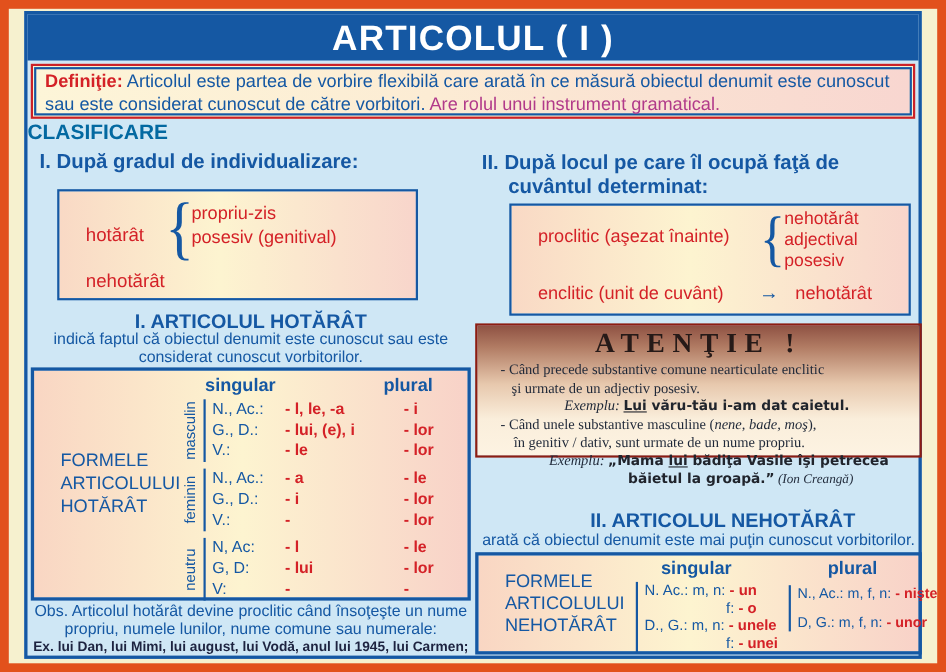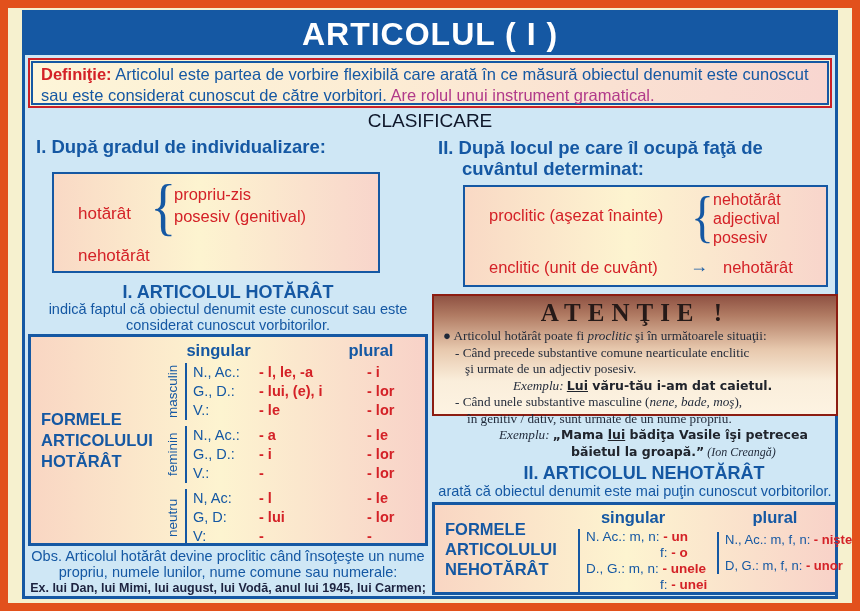--- a/index.html
+++ b/index.html
@@ -24,22 +24,22 @@
   }
   .def-inner {
     width:100%; height:100%; border:2px solid #1558a3;
     background:linear-gradient(90deg,#fdf5d8 0%,#fcecd4 45%,#f8d6d0 100%);
     font-size:16.5px; line-height:1.28; padding:1px 8px; color:#1558a3;
   }
   .def-label { color:#d42127; font-weight:bold; }
   .def-accent { color:#b13a8a; }
 
   .clasificare {
-    position:absolute; left:0; top:97px; width:100%; text-align:center;
-    color:#0f172a; font-weight:normal; font-size:19px;
+    position:absolute; left:0; top:97px; width:100%; 
+    color:#0369a1; font-weight:bold; font-size:19px;
   }
   .sec-title { position:absolute; color:#1558a3; font-weight:bold; font-size:18.5px; }
   .sec1-title { left:11px; top:123px; }
   .sec2-title { left:413px; top:124px; width:400px; line-height:21px; }
   .sec2-line2 { padding-left:24px; }
 
   .cls-box {
     position:absolute; border:2px solid #1558a3;
     background:linear-gradient(90deg,#f9d9c5 0%,#fdf4d0 45%,#f8d5cb 100%);
   }
@@ -64,22 +64,22 @@
 
   .form-table {
     position:absolute; border:3px solid #1558a3;
     background:linear-gradient(90deg,#f9d6c3 0%,#fdf4d0 48%,#f8d2c8 100%);
   }
   .hot-table { left:3px; top:321px; width:400px; height:212px; }
   .col-hdr { position:absolute; color:#1558a3; font-weight:bold; font-size:16.5px; text-align:center; }
   .ht-sing { left:135px; top:4px; width:105px; }
   .ht-plur { left:300px; top:4px; width:80px; }
   .form-label {
-    position:absolute; left:10px; top:50%; transform:translateY(-50%);
-    color:#1558a3; font-weight:bold; font-size:16.5px; line-height:21px; white-space:pre-line;
+    position:absolute; left:24px; top:50%; transform:translateY(-50%);
+    color:#1558a3; font-weight:normal; font-size:16.5px; line-height:21px; white-space:pre-line;
   }
   .groups { position:absolute; left:134px; top:26px; }
   .group { display:flex; margin-bottom:6px; }
   .gender {
     width:20px; writing-mode:vertical-rl; transform:rotate(180deg);
     color:#1558a3; font-size:13.5px; text-align:center;
   }
   .grows { border-left:2px solid #1558a3; padding-left:6px; }
   .grow { display:grid; grid-template-columns:66px 94px 80px; font-size:14.5px; line-height:19px; }
   .case { color:#1558a3; }
@@ -107,21 +107,21 @@
   .at-l5 { padding-left:24px; }
   .at-ex1 { padding-left:70px; }
   .at-ex2 { padding-left:56px; }
   .at-ex3 { padding-left:128px; }
   .em { font-style:italic; }
   .ex-label { font-style:italic; font-family:"Liberation Serif",serif; }
   .ex-text { font-family:"DejaVu Sans",sans-serif; font-weight:bold; font-size:12.5px; color:#20242c; }
   .u { text-decoration:underline; }
   .author { font-style:italic; font-family:"Liberation Serif",serif; font-size:12px; }
 
-  .nehot-title { left:416px; top:450px; width:406px; }
+  .nehot-title { left:429px; top:450px; width:406px; }
   .nehot-desc { position:absolute; left:407px; top:470px; width:406px; text-align:center; color:#1558a3; font-size:14.5px; }
   .nehot-table { left:407px; top:489px; width:406px; height:93px; }
   .nt-sing-hdr { left:140px; top:3px; width:116px; }
   .nt-plur-hdr { left:290px; top:3px; width:100px; }
   .nt-label { line-height:20px; }
   .nt-sing { position:absolute; left:143px; top:24px; border-left:2px solid #1558a3; padding-left:6px; font-size:13.5px; line-height:16px; white-space:nowrap; }
   .nt-sub { padding-left:74px; }
   .nt-plur { position:absolute; left:282px; top:27px; border-left:2px solid #1558a3; padding-left:6px; font-size:13px; line-height:16px; white-space:nowrap; }
   .nt-plur .sp { height:10px; }
   .nt-lbl { color:#1558a3; }
@@ -251,23 +251,20 @@
 
     <div class="obs">
       <div class="obs-main">
         <span class="obs-label">Obs.</span><span> Articolul hotărât devine proclitic când însoţeşte un nume propriu, numele lunilor, nume comune sau numerale:</span>
       </div>
       <div class="obs-ex">Ex. lui Dan, lui Mimi, lui august, lui Vodă, anul lui 1945, lui Carmen;</div>
     </div>
 
     <div class="atentie">
       <div class="at-title">ATENŢIE !</div>
-      <div class="at-line">
-        <span>●</span><span> Articolul hotărât poate fi </span><span class="em">proclitic</span><span> şi în următoarele situaţii:</span>
-      </div>
       <div class="at-line at-l2">- Când precede substantive comune nearticulate enclitic</div>
       <div class="at-line at-l3">şi urmate de un adjectiv posesiv.</div>
       <div class="at-line at-ex1">
         <span class="ex-label">Exemplu: </span><span class="ex-text u">Lui</span><span class="ex-text"> văru-tău i-am dat caietul.</span>
       </div>
       <div class="at-line at-l4">
         <span>- Când unele substantive masculine (</span><span class="em">nene, bade, moş</span><span>),</span>
       </div>
       <div class="at-line at-l5">în genitiv / dativ, sunt urmate de un nume propriu.</div>
       <div class="at-line at-ex2">

